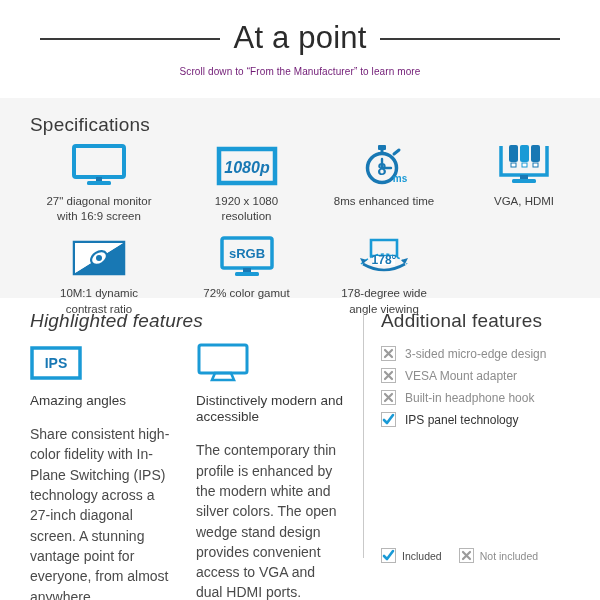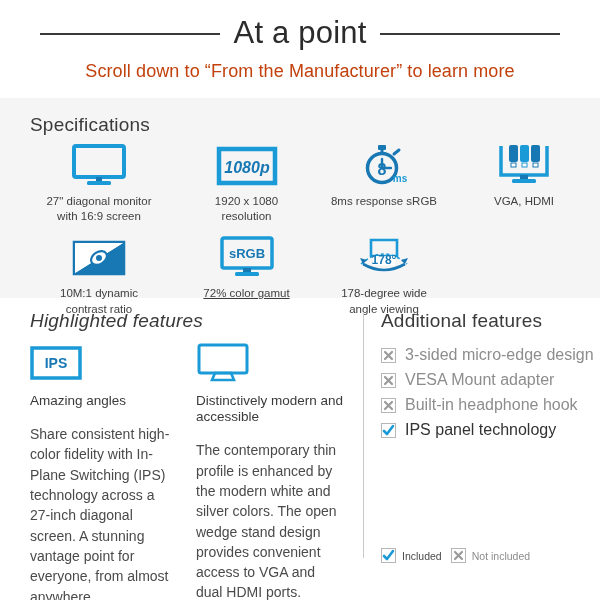--- a/index.html
+++ b/index.html
@@ -17,21 +17,21 @@
   .title-row{display:flex;align-items:center;justify-content:center;width:100%;gap:14px;}
   .rule{height:2px;background:#3a3a3a;width:180px;}
   .rule.left{margin-left:32px;}
   .rule.right{margin-right:32px;}
   .main-title{
     font-size:31px;font-weight:400;color:#2b2b2b;
     white-space:nowrap;letter-spacing:.2px;line-height:1;
     padding-bottom:4px;
   }
   .subtitle{
-    margin-top:9px;font-size:18px;color:#c2410c;letter-spacing:.1px;
+    margin-top:9px;font-size:10px;color:#701a75;letter-spacing:.1px;
   }
 
   
   .specs{
     background:#f5f5f5;
     padding:16px 0 14px 0;
     height:200px;
     box-sizing:border-box;
   }
   .section-title{
@@ -73,27 +73,27 @@
   .feat-wide{width:315px;margin-top:20px;}
 
   
   .check-list{margin-top:14px;}
   .check-item{display:flex;align-items:center;gap:9px;margin-bottom:7px;}
   .box{
     width:15px;height:15px;flex:0 0 15px;
     border:1px solid #b6b6b6;background:#fff;
     position:relative;box-sizing:border-box;
   }
-  .check-label{font-size:16px;color:#4a4a4a;}
+  .check-label{font-size:12px;color:#4a4a4a;}
   .check-item.on .check-label{color:#333;}
   .check-item.off .check-label{color:#8d8d8d;}
 
   .legend{
     position:absolute;left:381px;top:548px;
-    display:flex;gap:1px;
+    display:flex;gap:9px;
   }
   .legend .legend-text{font-size:10.5px;color:#4a4a4a;}
   .legend .legend-text.muted{color:#8d8d8d;}
   .legend-group{display:flex;align-items:center;gap:6px;}
   .legend-group + .legend-group{margin-left:8px;}
 
   svg{display:block;}
 </style>
 </head>
 <body>
@@ -141,21 +141,21 @@
             <circle cx="24" cy="26" r="14.5" fill="none" stroke="#1878b4" stroke-width="3.5"></circle>
             <rect x="20" y="3" width="8" height="5" rx="1" fill="#1878b4"></rect>
             <rect x="22.5" y="7" width="3" height="5" fill="#1878b4"></rect>
             <line x1="36" y1="12" x2="41" y2="8" stroke="#1878b4" stroke-width="3" stroke-linecap="round"></line>
             <line x1="24" y1="26" x2="24" y2="17" stroke="#1878b4" stroke-width="2.4" stroke-linecap="round"></line>
             <line x1="24" y1="26" x2="33" y2="26" stroke="#1878b4" stroke-width="2.4" stroke-linecap="round"></line>
             <text x="24" y="33" text-anchor="middle" font-family="Liberation Sans, sans-serif" font-size="16" font-weight="bold" fill="#1878b4">8</text>
             <text x="42" y="40" text-anchor="middle" font-family="Liberation Sans, sans-serif" font-size="10" font-weight="bold" fill="#1a9ad6">ms</text>
           </svg>
         </div>
-        <div class="spec-label">8ms response sRGB</div>
+        <div class="spec-label">8ms enhanced time</div>
       </div>
 
       <div class="spec-cell" style="width:130px;">
         <div class="spec-icon">
           <svg width="56" height="44" viewBox="0 0 56 44">
             <path d="M5 8 L5 33 L51 33 L51 8" fill="none" stroke="#1a9ad6" stroke-width="3.5"></path>
             <path d="M5 8 L5 4 M51 8 L51 4" stroke="#1a9ad6" stroke-width="3.5"></path>
             <rect x="24" y="33" width="8" height="4" fill="#1878b4"></rect>
             <rect x="16" y="37" width="24" height="4" rx="1.5" fill="#1a9ad6"></rect>
             <rect x="13" y="3" width="9" height="17" rx="2" fill="#1878b4"></rect>
@@ -178,21 +178,21 @@
             <rect x="3" y="4" width="50" height="32" fill="#ffffff" stroke="#1878b4" stroke-width="2.5"></rect>
             <path d="M4 35 L52 5 L52 35 Z" fill="#1878b4"></path>
             <path d="M4 5 L52 5 L4 35 Z" fill="#ffffff"></path>
             <ellipse cx="28" cy="20" rx="8.5" ry="6" fill="#ffffff" stroke="#1878b4" stroke-width="2.2" transform="rotate(-32 28 20)"></ellipse>
             <circle cx="28" cy="20" r="3" fill="#1878b4"></circle>
           </svg>
         </div>
         <div class="spec-label">10M:1 dynamic<br>contrast ratio</div>
       </div>
 
-      <div class="spec-cell" style="width:125px;text-decoration:underline;">
+      <div class="spec-cell" style="width:125px;">
         <div class="spec-icon">
           <svg width="56" height="42" viewBox="0 0 56 42">
             <rect x="3" y="2" width="50" height="30" rx="2" fill="none" stroke="#1a9ad6" stroke-width="3.5"></rect>
             <rect x="24" y="32" width="8" height="4" fill="#1878b4"></rect>
             <rect x="16" y="36" width="24" height="4" rx="1.5" fill="#1a9ad6"></rect>
             <text x="28" y="22" text-anchor="middle" font-family="Liberation Sans, sans-serif" font-size="13" font-weight="bold" fill="#1878b4">sRGB</text>
           </svg>
         </div>
         <div class="spec-label">72% color gamut</div>
       </div>

